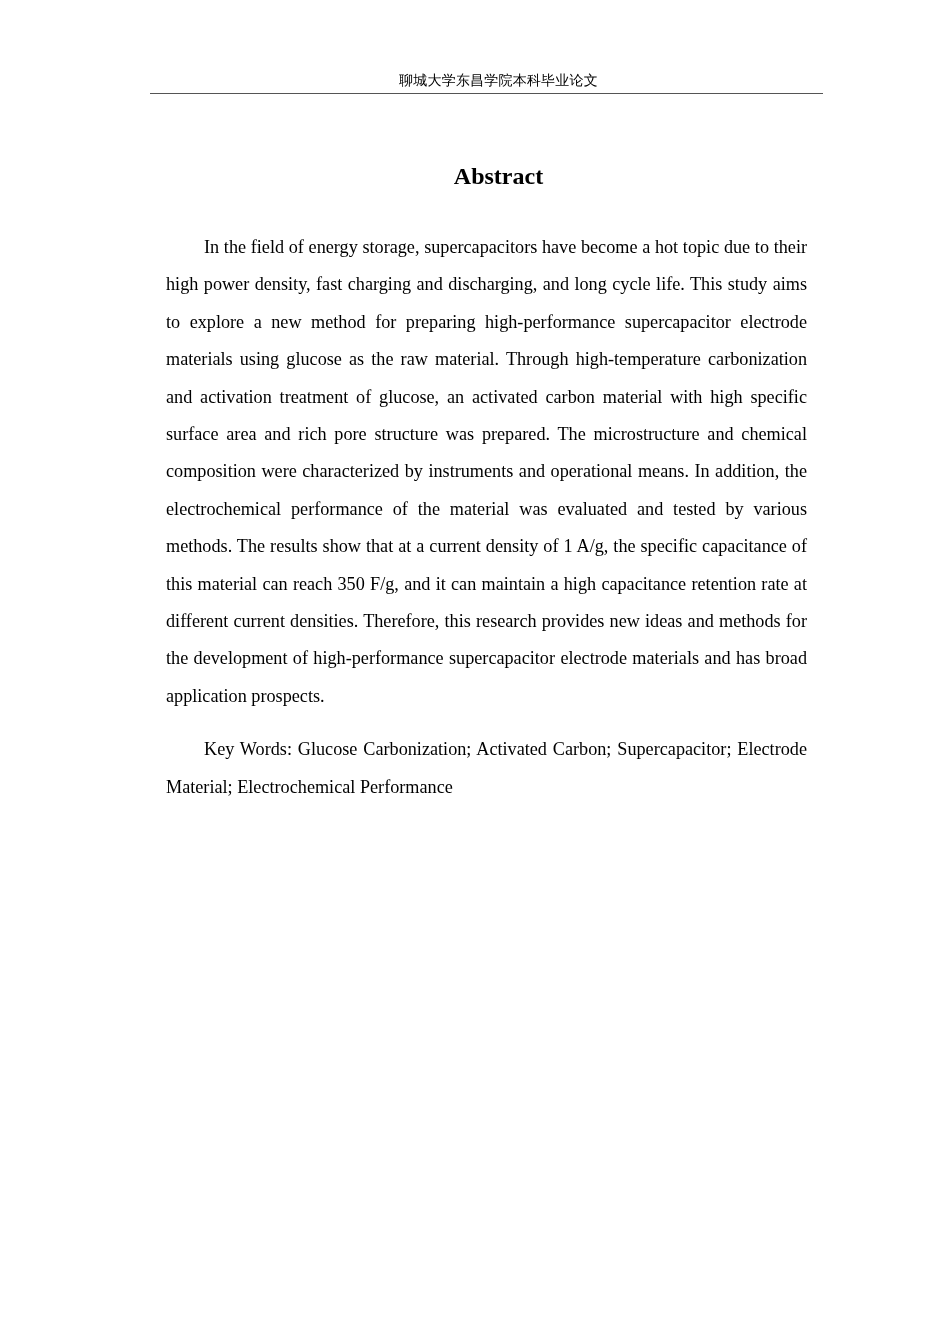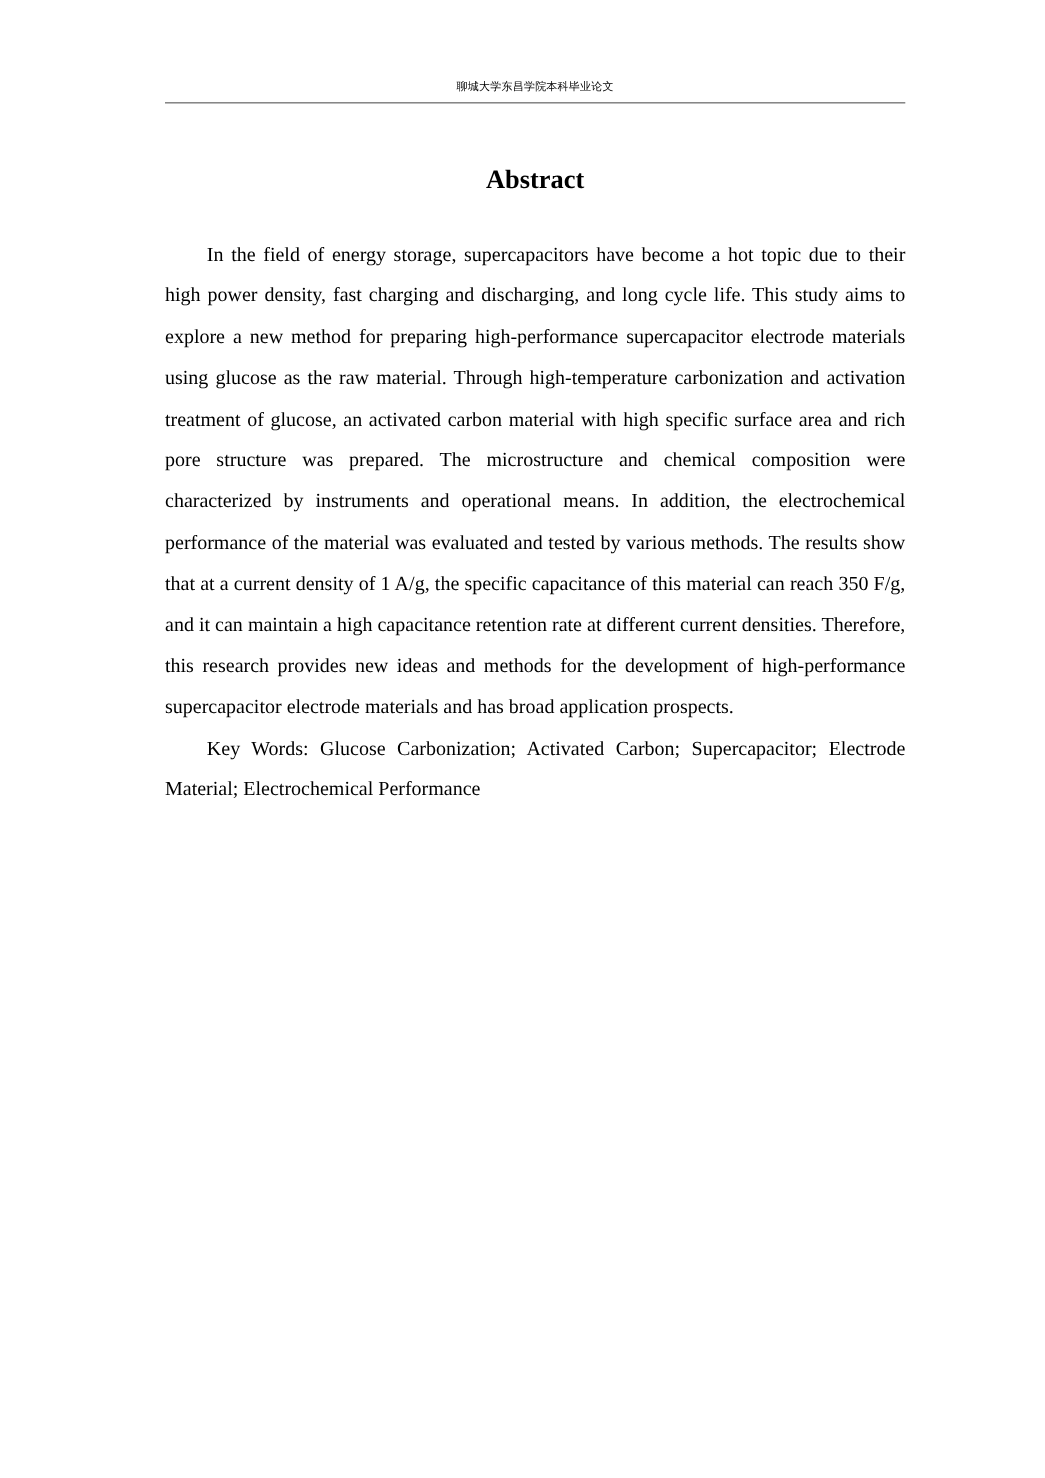--- a/index.html
+++ b/index.html
@@ -18,26 +18,26 @@
     .page {
       position: absolute;
       left: 0;
       top: 0;
       width: 950px;
       height: 1344px;
       background: #ffffff;
     }
     .running-header {
       position: absolute;
-      left: 150px;
+      left: 162px;
       top: 70px;
       width: 673px;
       text-align: center;
       font-family: "DejaVu Sans", "Liberation Sans", sans-serif;
-      font-size: 10px;
+      font-size: 14px;
       line-height: 20px;
       color: #000000;
       letter-spacing: 0.2px;
     }
     .header-rule {
       position: absolute;
       left: 150px;
       top: 93px;
       width: 673px;
       height: 0;
@@ -46,34 +46,34 @@
     .title {
       position: absolute;
       left: 150px;
       top: 148px;
       width: 673px;
       text-align: center;
       font-family: "Liberation Serif", serif;
       font-weight: bold;
       font-size: 24px;
       line-height: 32px;
-      margin: 0;
+      margin: 12px;
     }
     .body-text {
       position: absolute;
       left: 150px;
       top: 213px;
       width: 673px;
       font-family: "Liberation Serif", serif;
       font-size: 18.2px;
       line-height: 37.4px;
       text-align: justify;
     }
     .body-text p {
-      margin: 0;
+      margin: 16px;
       text-indent: 38px;
     }
     .keywords-label {
       font-weight: normal;
     }
   </style>
 </head>
 <body>
 
 <div class="page">

